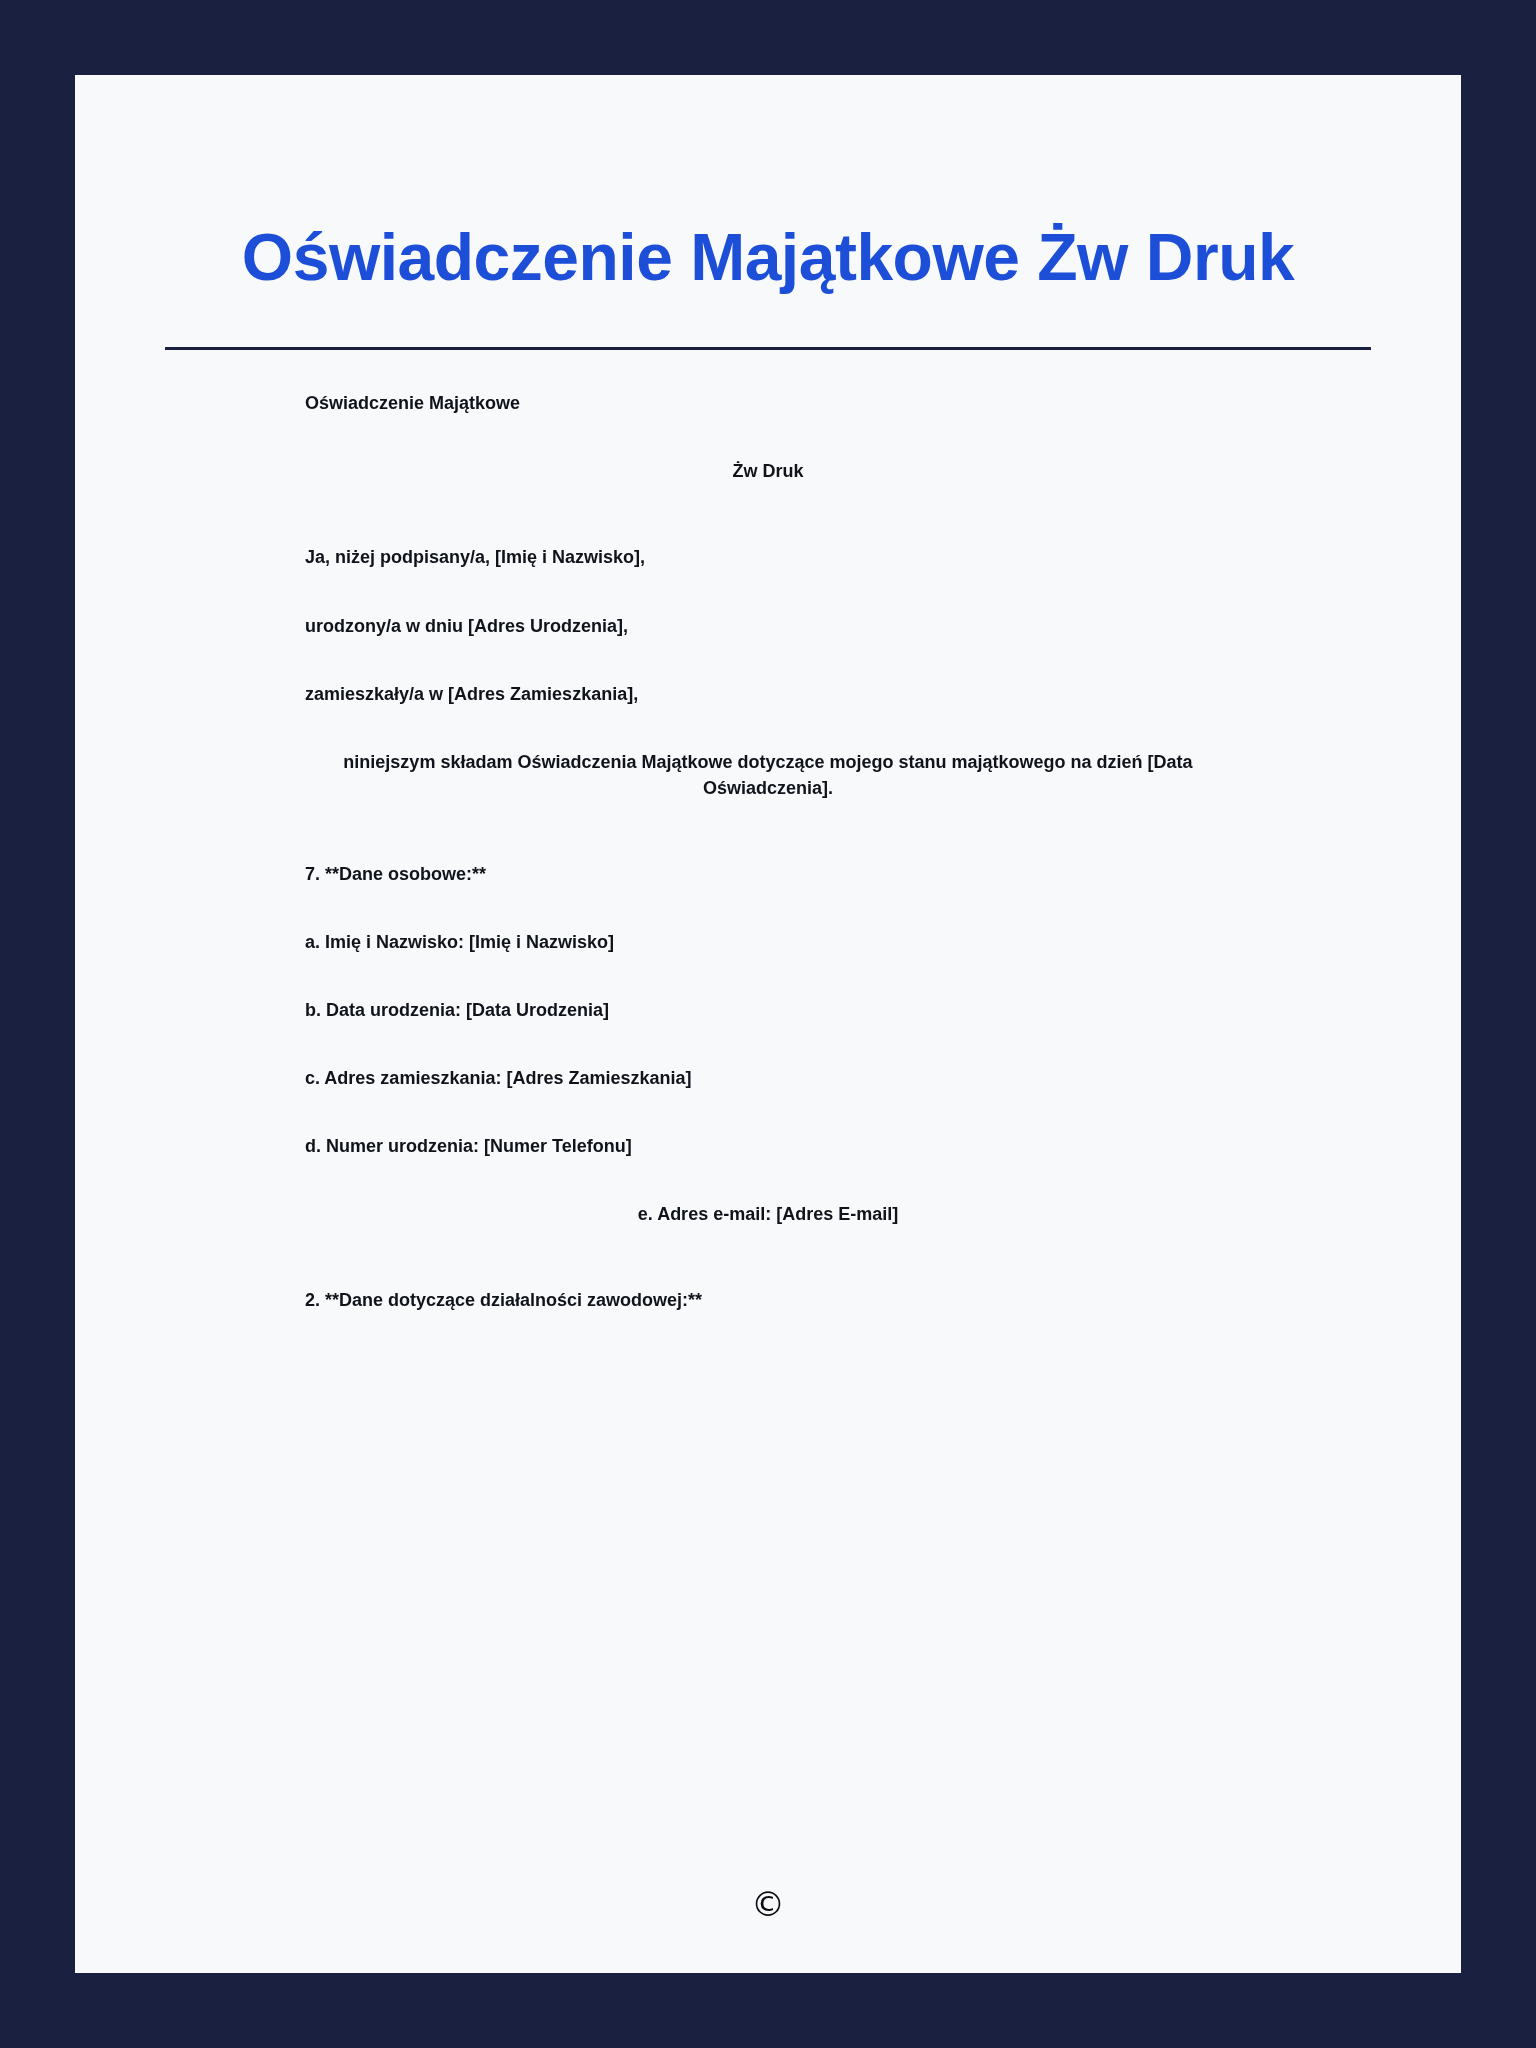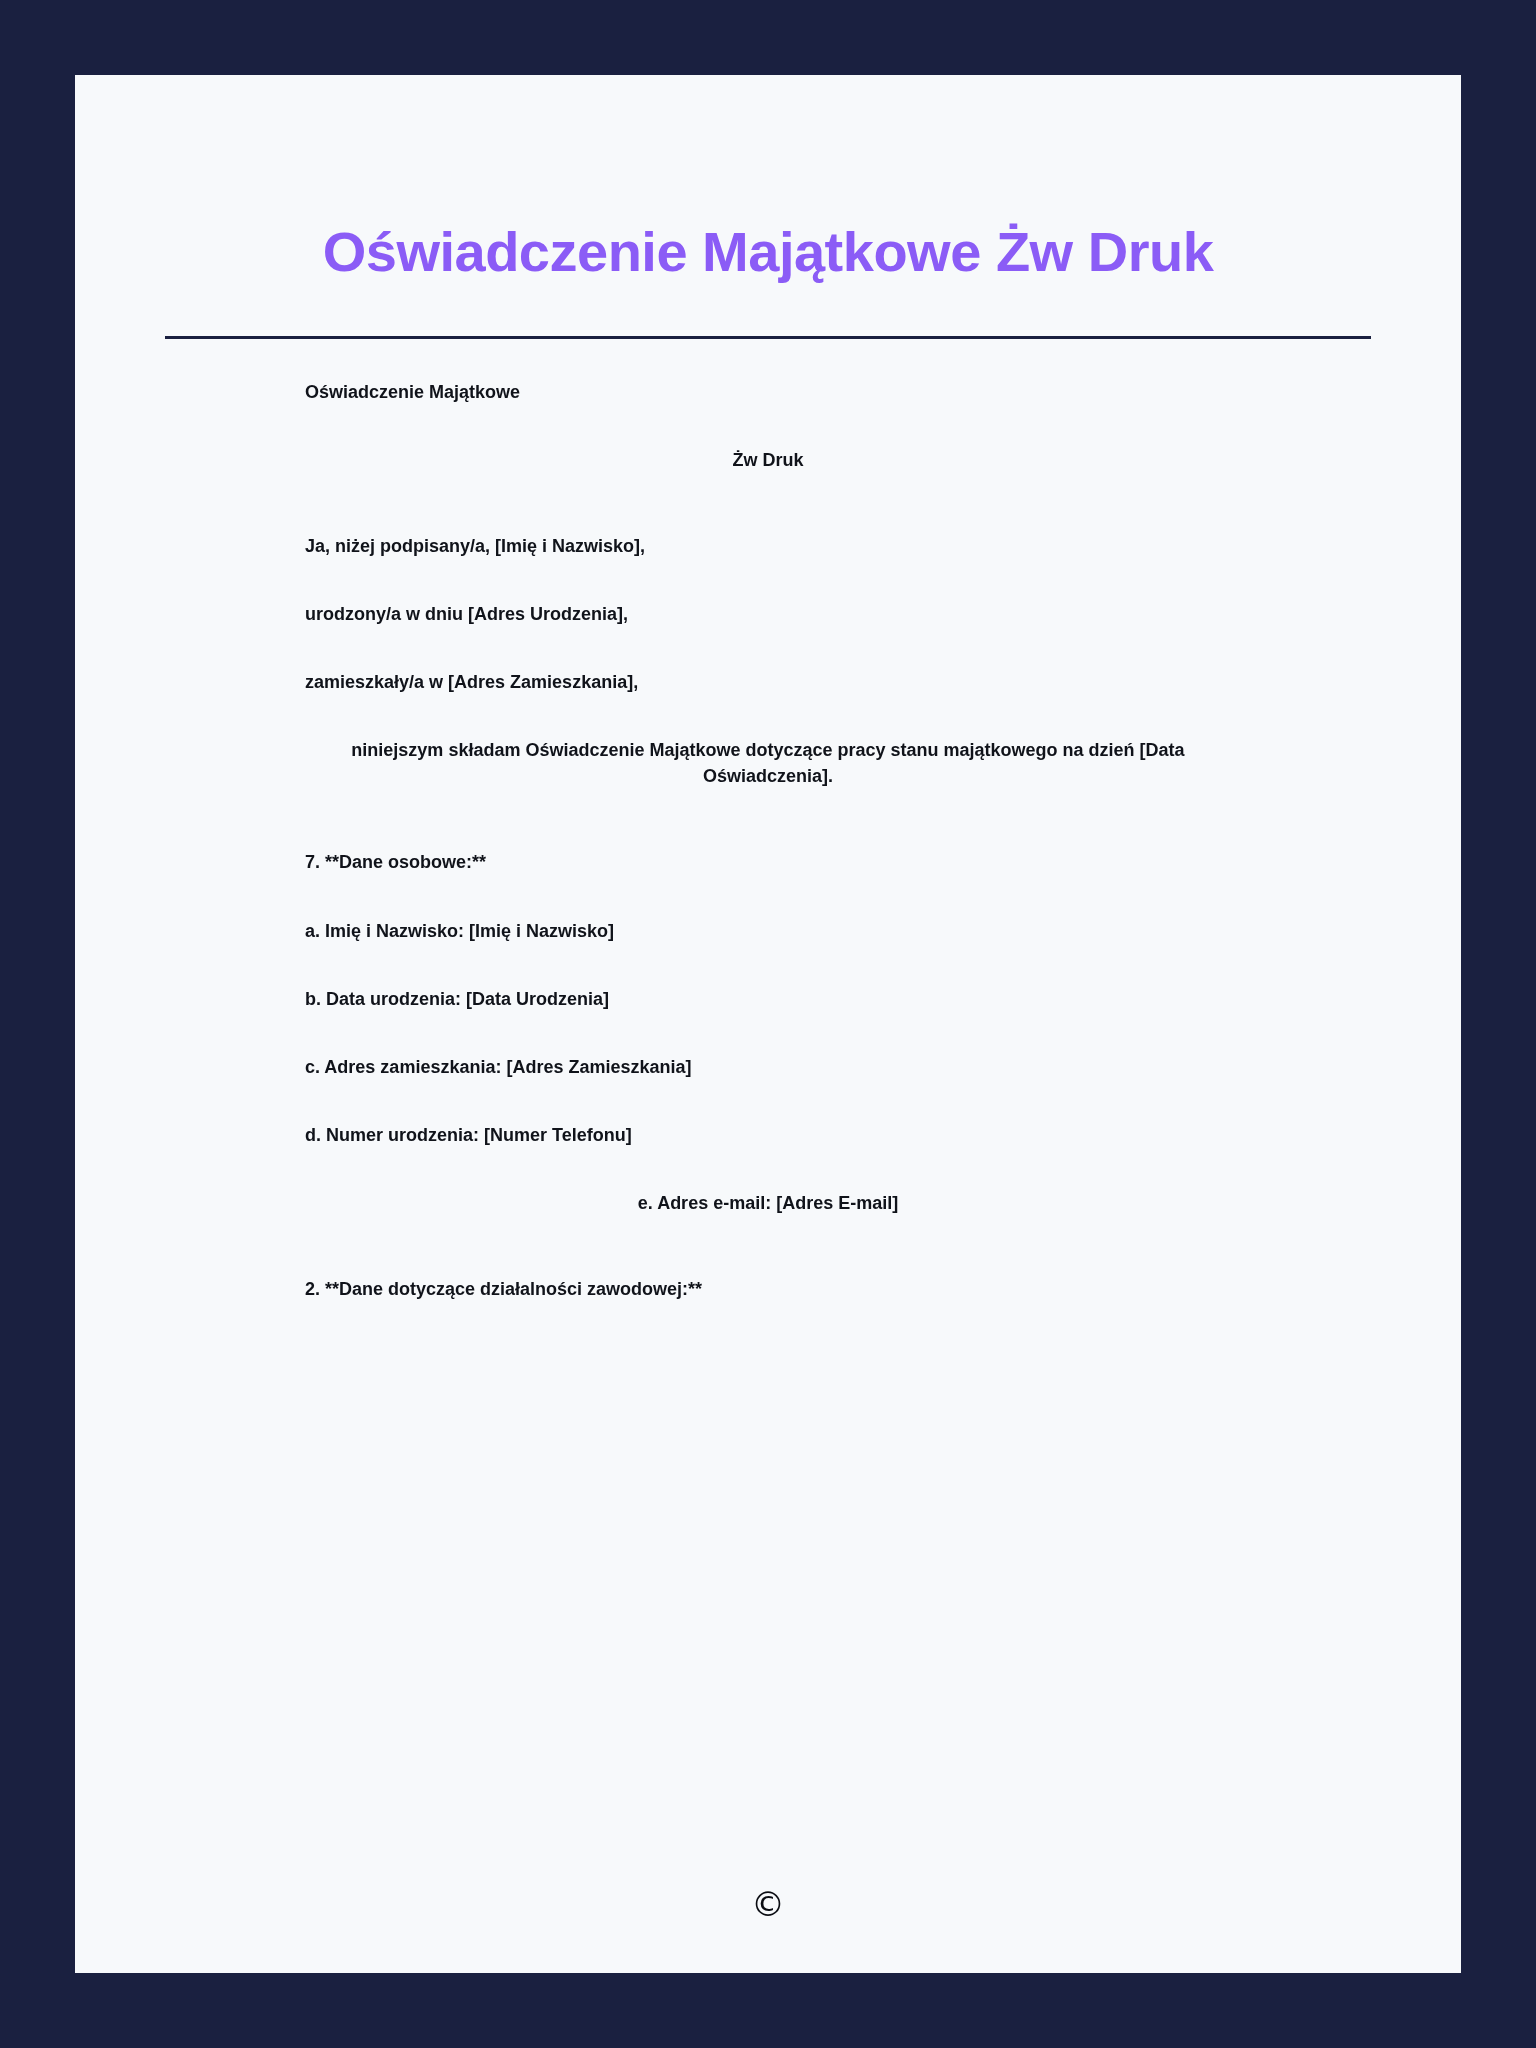--- a/index.html
+++ b/index.html
@@ -20,24 +20,24 @@
     width: 1386px;
     height: 1898px;
     background: #f7f9fb;
     box-sizing: border-box;
     overflow: hidden;
   }
   .title-block {
     padding: 145px 90px 0 90px;
   }
   .doc-title {
-    font-size: 56px;
+    font-size: 66px;
     line-height: 1.14;
     font-weight: bold;
-    color: #8b5cf6;
+    color: #1d4ed8;
     text-align: center;
     letter-spacing: -0.5px;
     margin: 0;
     word-wrap: break-word;
   }
   .divider {
     margin: 52px 90px 0 90px;
     border: 0;
     border-top: 3px solid #1a2040;
   }
@@ -83,21 +83,21 @@
   </div>
 
   <hr class="divider">
 
   <div class="body-block">
       <p class="para tight">Oświadczenie Majątkowe</p>
       <p class="para gap-big">Żw Druk</p>
       <p class="para tight">Ja, niżej podpisany/a, [Imię i Nazwisko],</p>
       <p class="para tight">urodzony/a w dniu [Adres Urodzenia],</p>
       <p class="para tight">zamieszkały/a w [Adres Zamieszkania],</p>
-      <p class="para gap-big">niniejszym składam Oświadczenie Majątkowe dotyczące pracy stanu majątkowego na dzień [Data Oświadczenia].</p>
+      <p class="para gap-big">niniejszym składam Oświadczenia Majątkowe dotyczące mojego stanu majątkowego na dzień [Data Oświadczenia].</p>
       <p class="para tight">7. **Dane osobowe:**</p>
       <p class="para tight">a. Imię i Nazwisko: [Imię i Nazwisko]</p>
       <p class="para tight">b. Data urodzenia: [Data Urodzenia]</p>
       <p class="para tight">c. Adres zamieszkania: [Adres Zamieszkania]</p>
       <p class="para tight">d. Numer urodzenia: [Numer Telefonu]</p>
       <p class="para gap-big">e. Adres e-mail: [Adres E-mail]</p>
       <p class="para tight">2. **Dane dotyczące działalności zawodowej:**</p>
     </div>
 
   <div class="footer">

